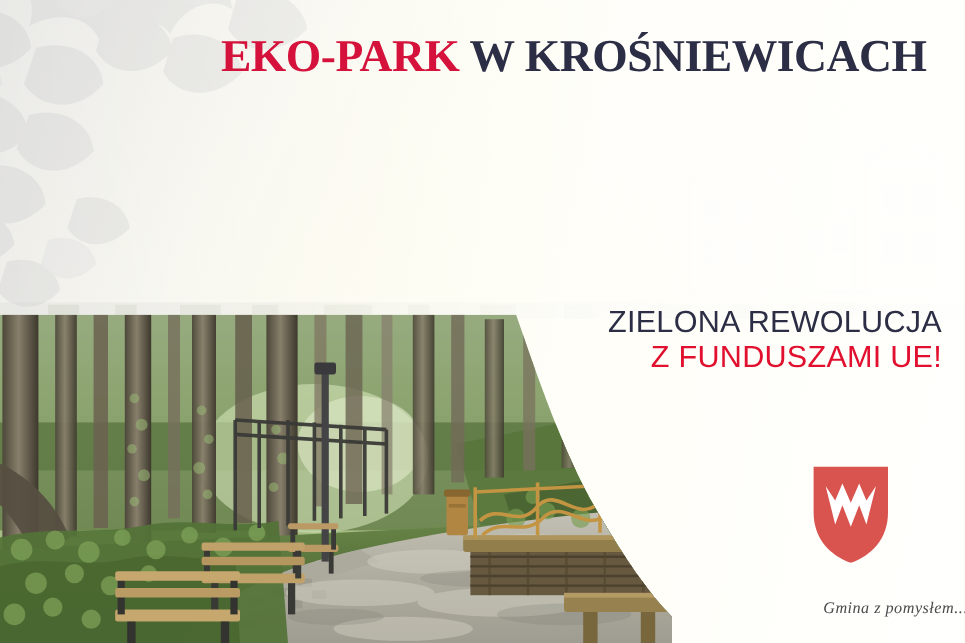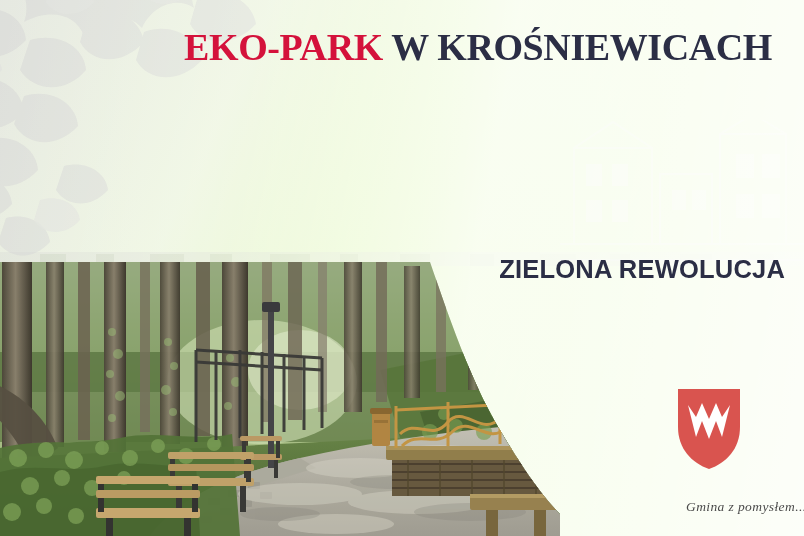--- a/index.html
+++ b/index.html
@@ -5,21 +5,21 @@
   html, body {
     margin: 0;
     padding: 0;
     background: #ffffff;
   }
   #poster {
     position: relative;
     width: 804px;
     height: 536px;
     overflow: hidden;
-    background: #bef264;
+    background: #fef9c3;
     font-family: "Liberation Sans", sans-serif;
   }
 
   
   .bg-wash {
     position: absolute;
     inset: 0;
     background:
       linear-gradient(115deg, rgba(232,232,232,0.95) 0%, rgba(246,246,246,0.85) 26%, rgba(252,252,252,0.6) 46%, rgba(255,255,255,0.35) 68%, rgba(255,255,255,0.25) 100%);
   }
@@ -61,21 +61,21 @@
   }
   .headline .hl-red  { color: #D4123B; }
   .headline .hl-dark { color: #2B2E45; }
 
   
   .subhead {
     position: absolute;
     right: 19px;
     top: 255px;
     text-align: right;
-    font-weight: bold;
+    font-weight: normal;
     font-size: 25.5px;
     line-height: 29px;
     letter-spacing: 0.2px;
     white-space: nowrap;
     margin-left: 13px;
   }
   .subhead .sh1 { color: #2B2E45; display: block; }
   .subhead .sh2 { color: #E2102F; display: block; }
 
   
@@ -201,20 +201,21 @@
       <rect x="750" y="18" width="24" height="12"></rect>
     </g>
   </svg>
 
   <div class="bg-fade-right"></div>
 
   <div class="headline"><span class="hl-red">EKO-PARK</span><span class="hl-dark"> W KROŚNIEWICACH</span></div>
 
   <div class="subhead">
     <span class="sh1">ZIELONA REWOLUCJA</span>
+    <span class="sh2">Z FUNDUSZAMI UE!</span>
   </div>
 
   <div class="photo-wrap">
     <div class="photo">
       <svg width="560" height="274" viewBox="0 0 560 274">
         <defs>
           <clipPath id="curveClip">
 
             <path d="M0,0 L430,0 C448,52 470,118 500,168 C520,202 540,232 560,252 L560,274 L0,274 Z"></path>
           </clipPath>

